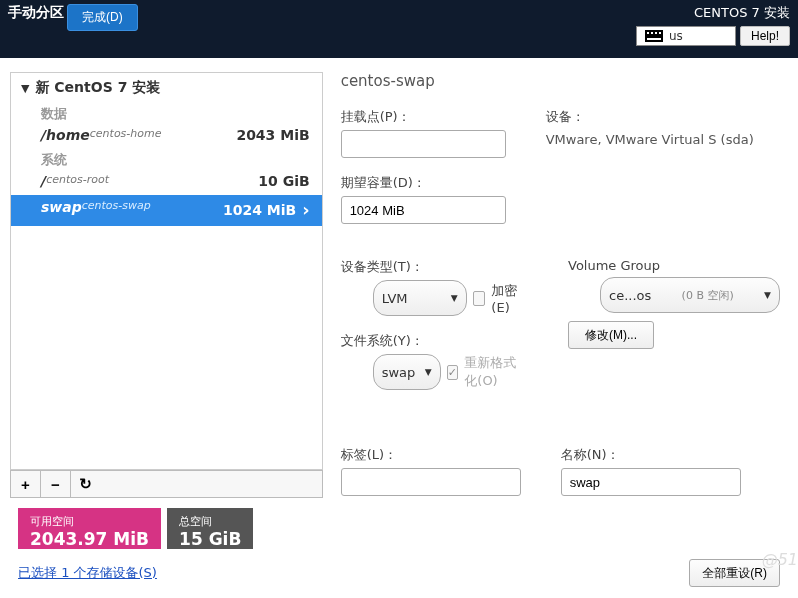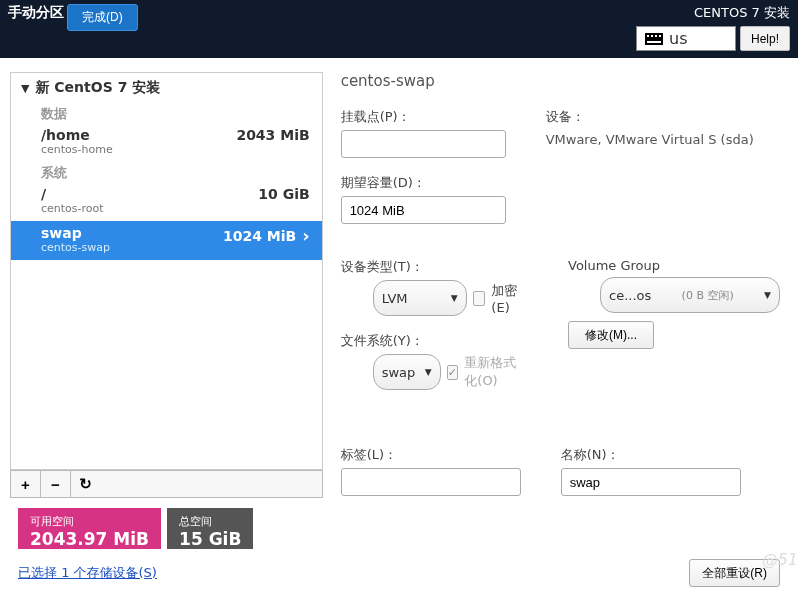--- a/index.html
+++ b/index.html
@@ -4,33 +4,33 @@
 <style>
 * { box-sizing: border-box; margin: 0; padding: 0; }
 body { font-family: "DejaVu Sans", sans-serif; font-size: 13px; background: #fff; width: 798px; height: 598px; overflow: hidden; color: #333; }
 .header { background: #0f1b2d; height: 58px; display: flex; align-items: flex-start; justify-content: space-between; padding: 4px 8px 0 8px; }
 .header-left { display: flex; flex-direction: row; gap: 3px; }
 .title { color: #fff; font-size: 14px; font-weight: bold; }
 .done-btn { background: #1c74c8; color: #fff; border: 1px solid #3a8fe0; border-radius: 3px; padding: 4px 14px; font-size: 12px; width: fit-content; cursor: pointer; }
 .header-right { text-align: right; }
 .install-title { color: #fff; font-size: 13px; }
 .header-controls { display: flex; gap: 4px; margin-top: 4px; justify-content: flex-end; }
-.kb-indicator { background: #fff; border: 1px solid #888; padding: 2px 8px; font-size: 16px; display: flex; align-items: center; gap: 6px; width: 100px; }
+.kb-indicator { background: #fff; border: 1px solid #888; padding: 2px 8px; font-size: 12px; display: flex; align-items: center; gap: 6px; width: 100px; }
 .kb-icon { width: 18px; height: 12px; background: #000; display: inline-block; position: relative; }
 .kb-icon::after { content: ''; position: absolute; inset: 2px; border-top: 2px dotted #fff; border-bottom: 2px solid #fff; }
 .help-btn { background: #f2f2f2; border: 1px solid #bbb; border-radius: 2px; padding: 2px 10px; font-size: 12px; cursor: pointer; }
 .content { display: flex; padding: 14px 18px 0 10px; gap: 18px; height: 440px; }
 .left-panel { width: 335px; display: flex; flex-direction: column; }
 .tree { flex: 1; border: 1px solid #ccc; background: #fff; overflow: hidden; }
 .tree-header { display: flex; align-items: center; padding: 6px 10px; gap: 6px; font-weight: bold; font-size: 14px; }
 .arrow-down { font-size: 11px; }
 .section-label { color: #999; font-size: 13px; padding: 2px 30px 0 30px; font-weight: bold; }
 .mount-item { padding: 4px 12px 6px 30px; display: flex; justify-content: space-between; align-items: flex-start; cursor: pointer; }
 .mount-item.selected { background: #2e8ae6; color: #fff; }
-.mount-left { display: flex; flex-direction: column; }
+.mount-left { display: flex; flex-direction: row; font-style: italic; }
 .mount-path { font-weight: bold; font-size: 14px; }
 .mount-name { font-size: 11px; color: #777; }
 .selected .mount-name { color: #d7ecff; }
 .mount-size { font-weight: bold; font-size: 14px; padding-top: 0; }
 .mount-item.selected .mount-right { display: flex; align-items: center; gap: 6px; }
 .chevron-right { color: #fff; font-weight: bold; font-size: 18px; }
 .toolbar { display: flex; }
 .toolbar button { width: 30px; height: 28px; background: #f7f7f7; border: 1px solid #bbb; font-size: 15px; font-weight: bold; cursor: pointer; border-right: none; }
 .toolbar button:last-child { border-right: 1px solid #bbb; }
 .toolbar-spacer { flex: 1; border: 1px solid #bbb; border-left: none; background: #f7f7f7; }

